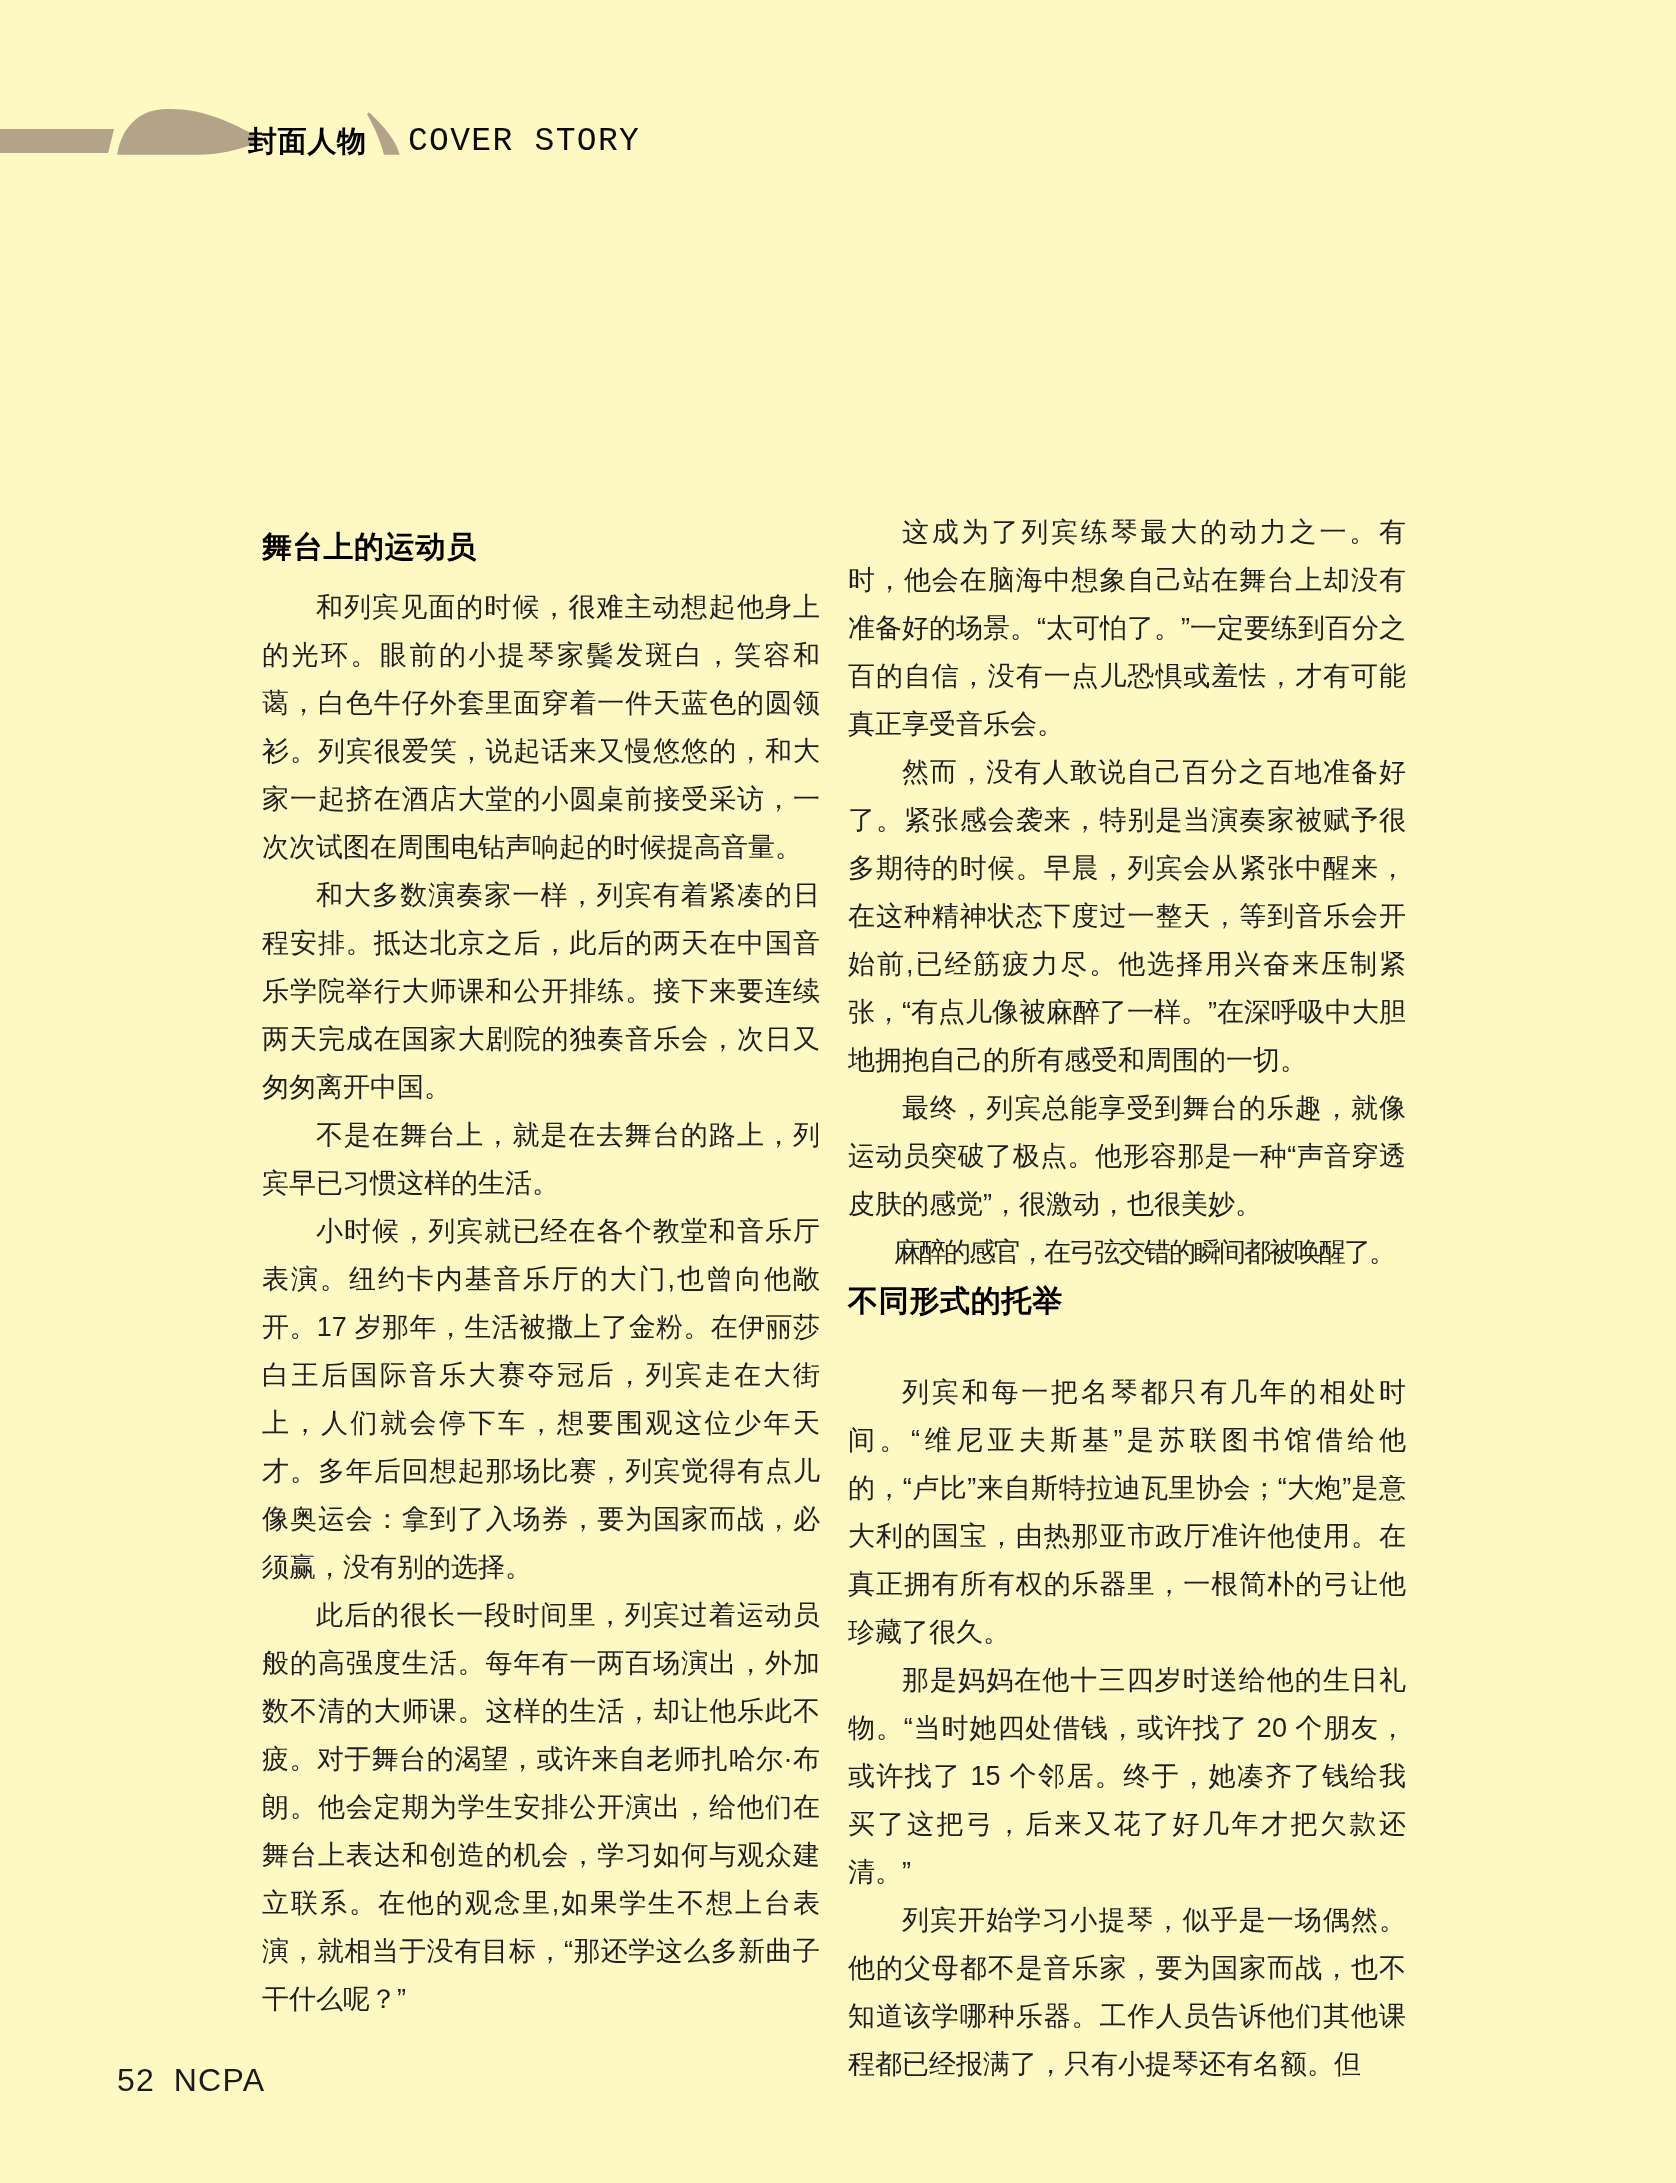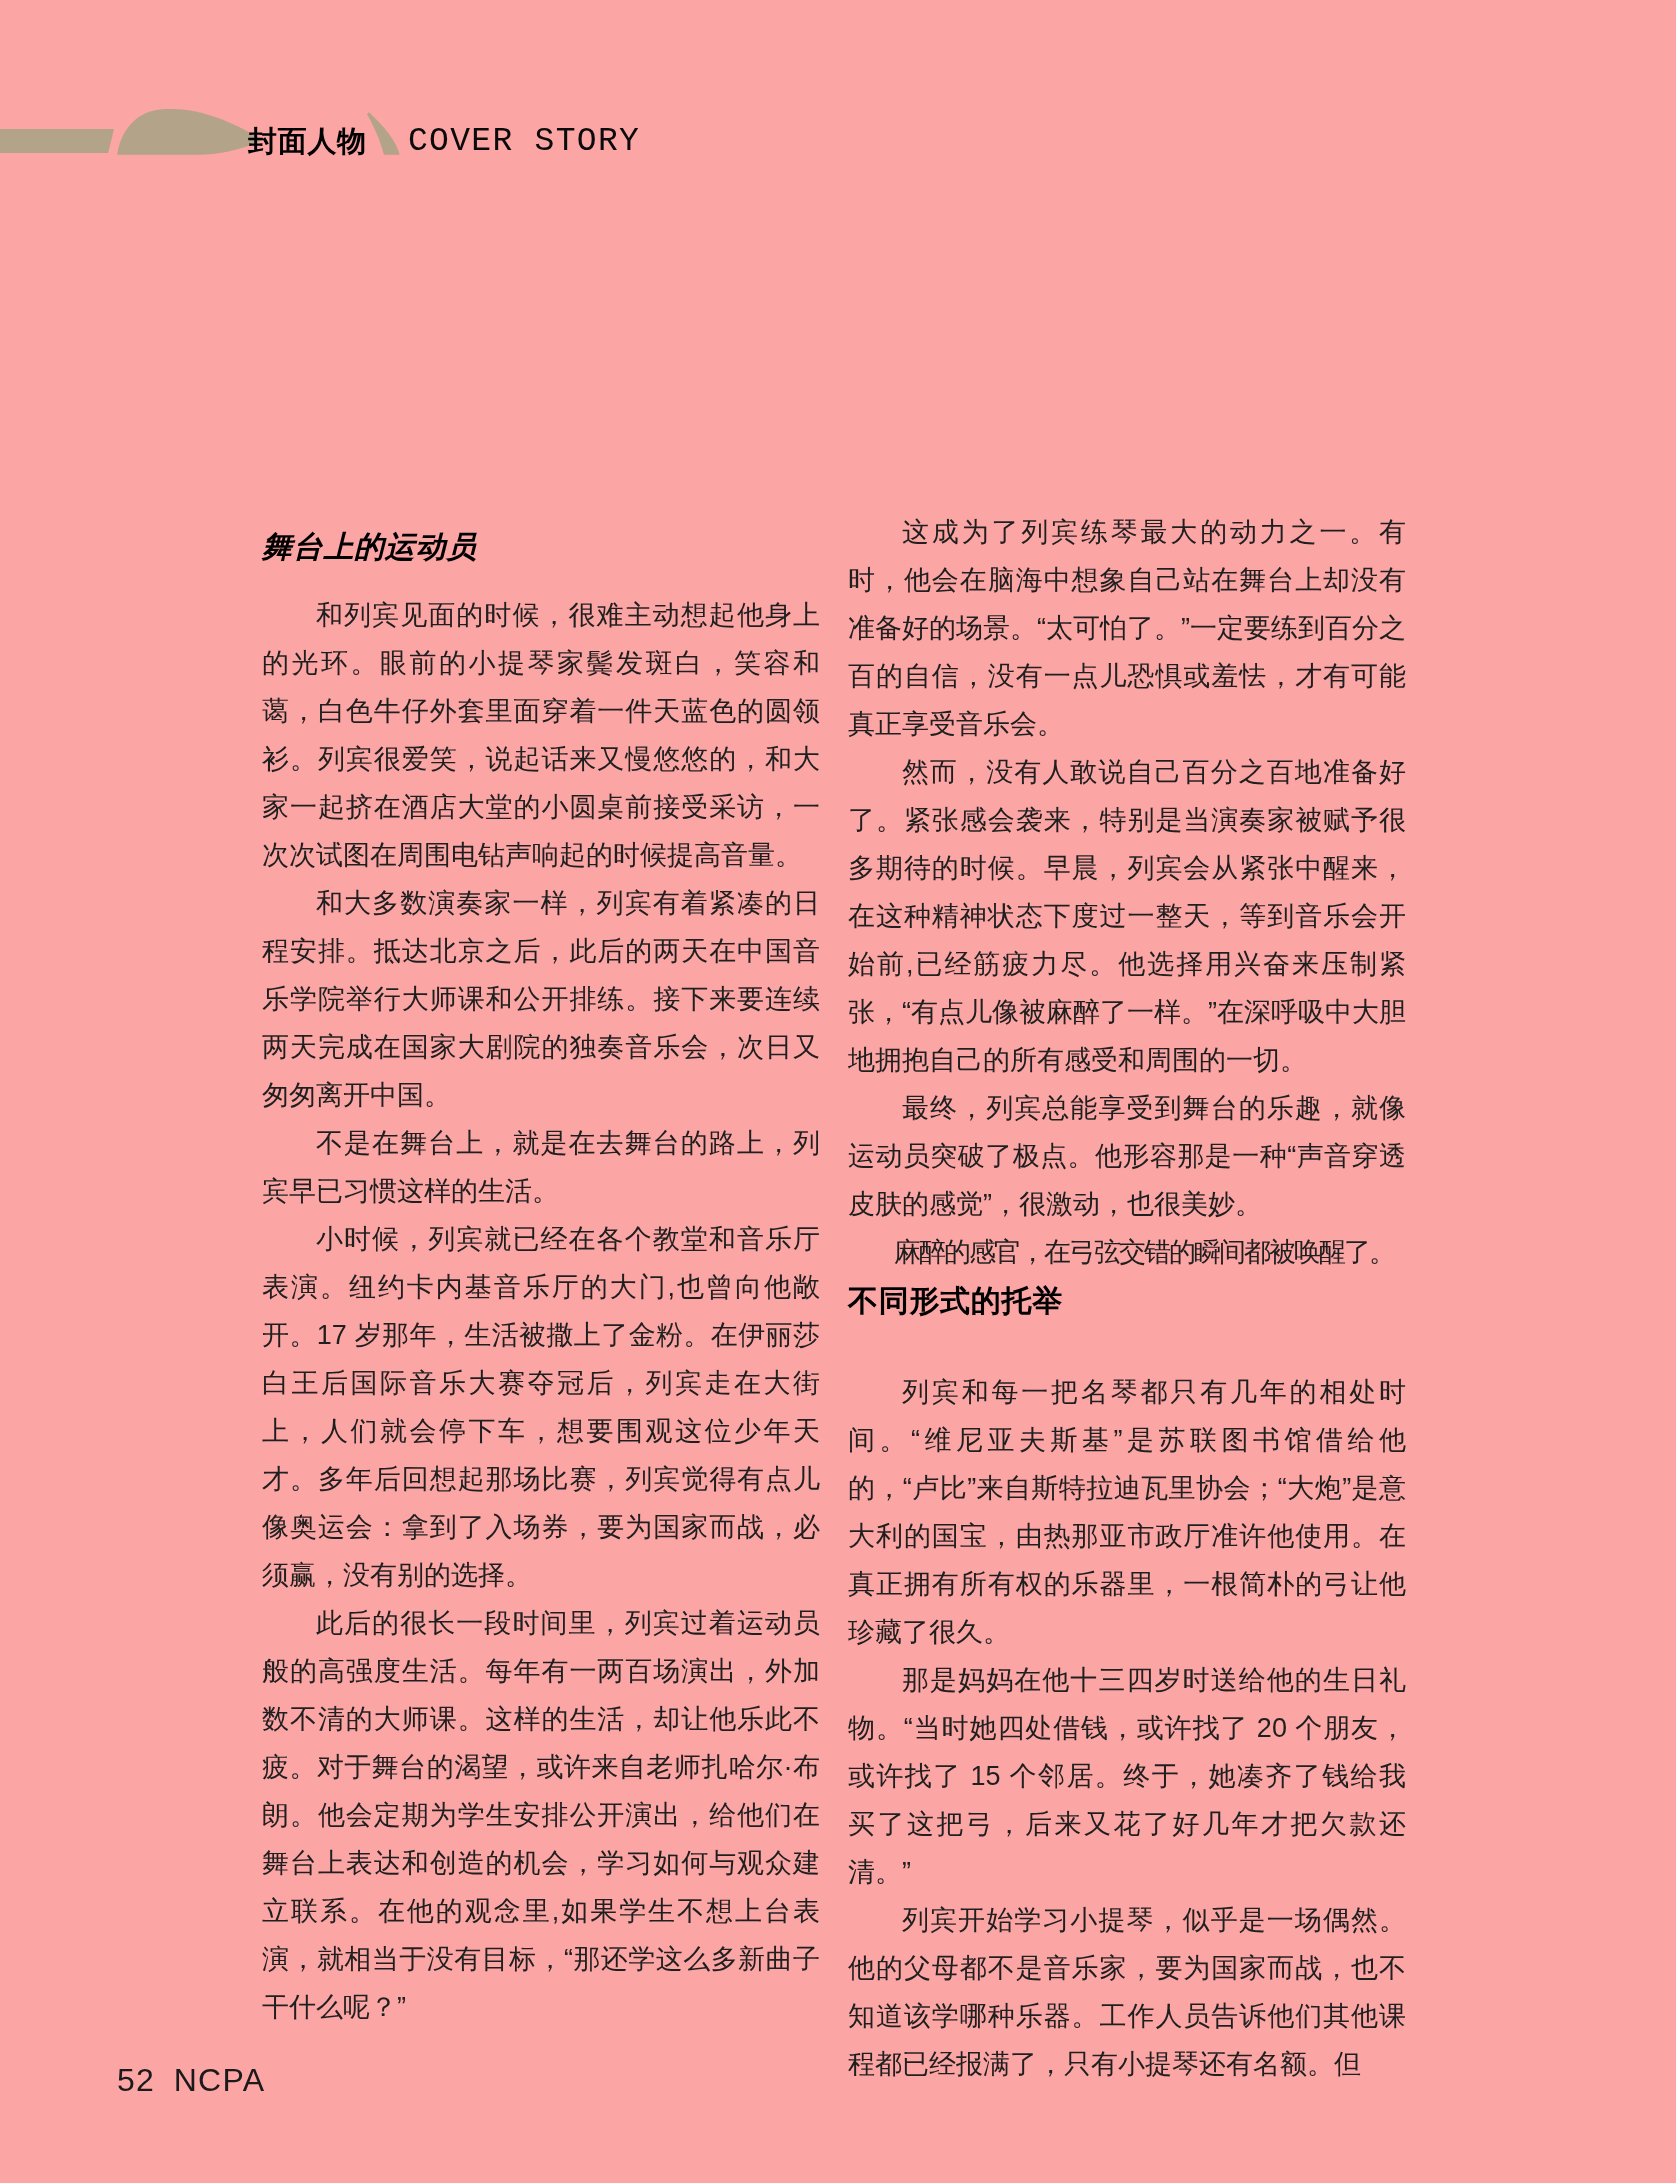--- a/index.html
+++ b/index.html
@@ -4,21 +4,21 @@
 <style>
   html, body {
     margin: 0;
     padding: 0;
     background: #ffffff;
   }
   .page {
     position: relative;
     width: 1676px;
     height: 2183px;
-    background: #fca5a5;
+    background: #fef9c3;
     overflow: hidden;
     font-family: "Liberation Sans", sans-serif;
   }
 
   
   .hdr-bar {
     position: absolute;
     left: 0; top: 129px;
     width: 114px; height: 24.4px;
     background: #b2a389;
@@ -66,21 +66,21 @@
   .col-right { left: 848px; top: 508px; }
 
   .col h2 {
     margin: 0;
     font-size: 30px;
     font-weight: 700;
     color: #000000;
     line-height: 48px;
     letter-spacing: 0.7px;
   }
-  .col-left h2 { margin-bottom: 20px; font-style: italic; }
+  .col-left h2 { margin-bottom: 12px; }
   .col-right h2.mid { margin-bottom: 42px; line-height: 50px; }
 
   .col p {
     margin: 0;
     font-size: 27px;
     line-height: 48px;
     text-align: justify;
     text-indent: 2em;
     font-weight: 400;
   }

